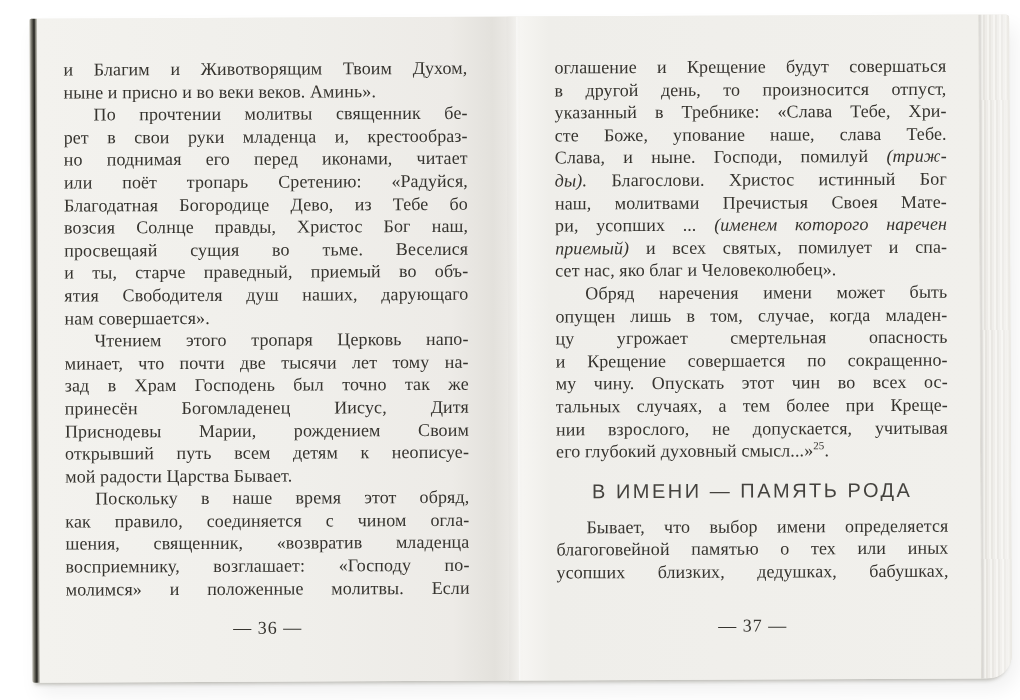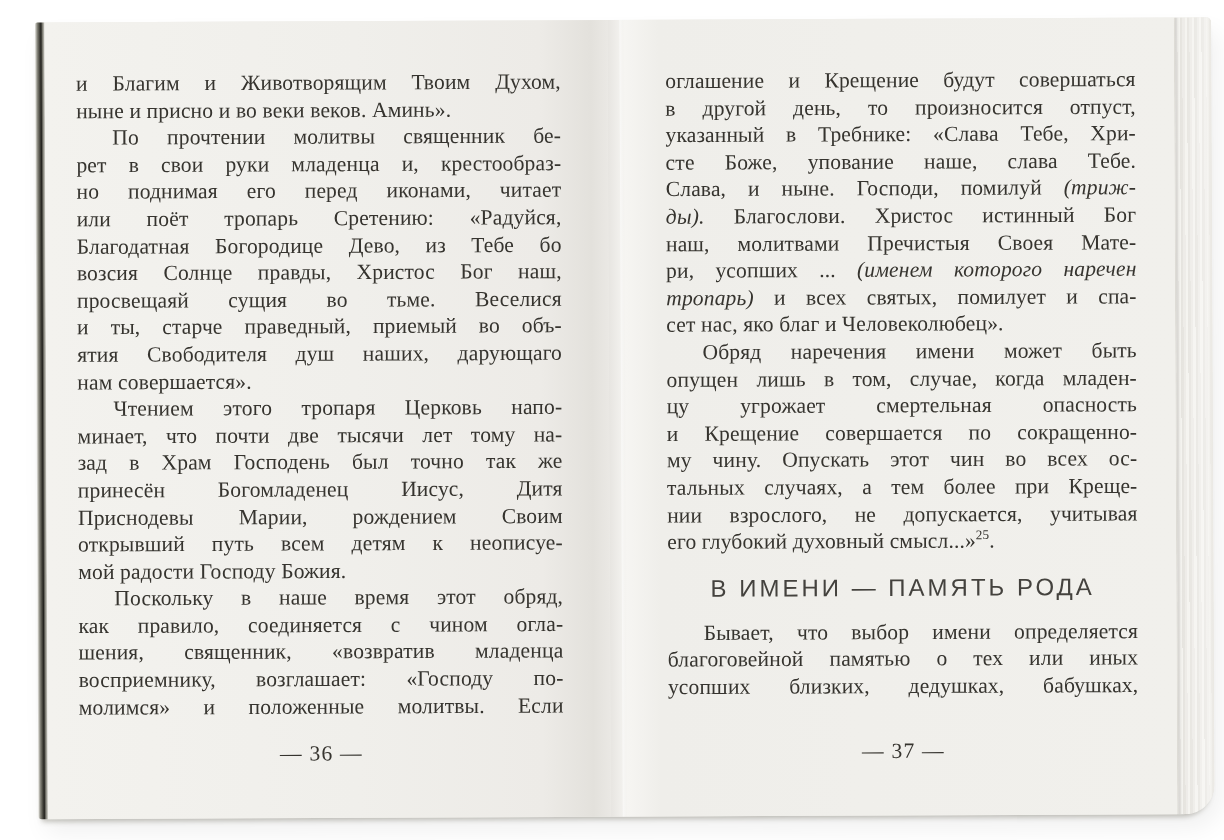--- a/index.html
+++ b/index.html
@@ -83,42 +83,42 @@
           <div class="line j"><span>просвещаяй сущия во тьме. Веселися</span></div>
           <div class="line j"><span>и ты, старче праведный, приемый во объ-</span></div>
           <div class="line j"><span>ятия Свободителя душ наших, дарующаго</span></div>
           <div class="line"><span>нам совершается».</span></div>
           <div class="line j ind"><span>Чтением этого тропаря Церковь напо-</span></div>
           <div class="line j"><span>минает, что почти две тысячи лет тому на-</span></div>
           <div class="line j"><span>зад в Храм Господень был точно так же</span></div>
           <div class="line j"><span>принесён Богомладенец Иисус, Дитя</span></div>
           <div class="line j"><span>Приснодевы Марии, рождением Своим</span></div>
           <div class="line j"><span>открывший путь всем детям к неописуе-</span></div>
-          <div class="line"><span>мой радости Господу Божия.</span></div>
+          <div class="line"><span>мой радости Царства Бывает.</span></div>
           <div class="line j ind"><span>Поскольку в наше время этот обряд,</span></div>
           <div class="line j"><span>как правило, соединяется с чином огла-</span></div>
           <div class="line j"><span>шения, священник, «возвратив младенца</span></div>
           <div class="line j"><span>восприемнику, возглашает: «Господу по-</span></div>
           <div class="line j"><span>молимся» и положенные молитвы. Если</span></div>
         </div>
       <div class="page-number">— 36 —</div>
     </div>
 
     <div class="page page-right">
       <div class="text">
         <div>
             <div class="line j"><span>оглашение и Крещение будут совершаться</span></div>
             <div class="line j"><span>в другой день, то произносится отпуст,</span></div>
             <div class="line j"><span>указанный в Требнике: «Слава Тебе, Хри-</span></div>
             <div class="line j"><span>сте Боже, упование наше, слава Тебе.</span></div>
             <div class="line j"><span>Слава, и ныне. Господи, помилуй </span><span class="it">(триж-</span></div>
             <div class="line j"><span class="it">ды). </span><span>Благослови. Христос истинный Бог</span></div>
             <div class="line j"><span>наш, молитвами Пречистыя Своея Мате-</span></div>
             <div class="line j"><span>ри, усопших ... </span><span class="it">(именем которого наречен</span></div>
-            <div class="line j"><span class="it">тропарь)</span><span> и всех святых, помилует и спа-</span></div>
+            <div class="line j"><span class="it">приемый)</span><span> и всех святых, помилует и спа-</span></div>
             <div class="line"><span>сет нас, яко благ и Человеколюбец».</span></div>
             <div class="line j ind"><span>Обряд наречения имени может быть</span></div>
             <div class="line j"><span>опущен лишь в том, случае, когда младен-</span></div>
             <div class="line j"><span>цу угрожает смертельная опасность</span></div>
             <div class="line j"><span>и Крещение совершается по сокращенно-</span></div>
             <div class="line j"><span>му чину. Опускать этот чин во всех ос-</span></div>
             <div class="line j"><span>тальных случаях, а тем более при Креще-</span></div>
             <div class="line j"><span>нии взрослого, не допускается, учитывая</span></div>
             <div class="line"><span>его глубокий духовный смысл...»</span><span class="sup">25</span><span>.</span></div>
           </div>

